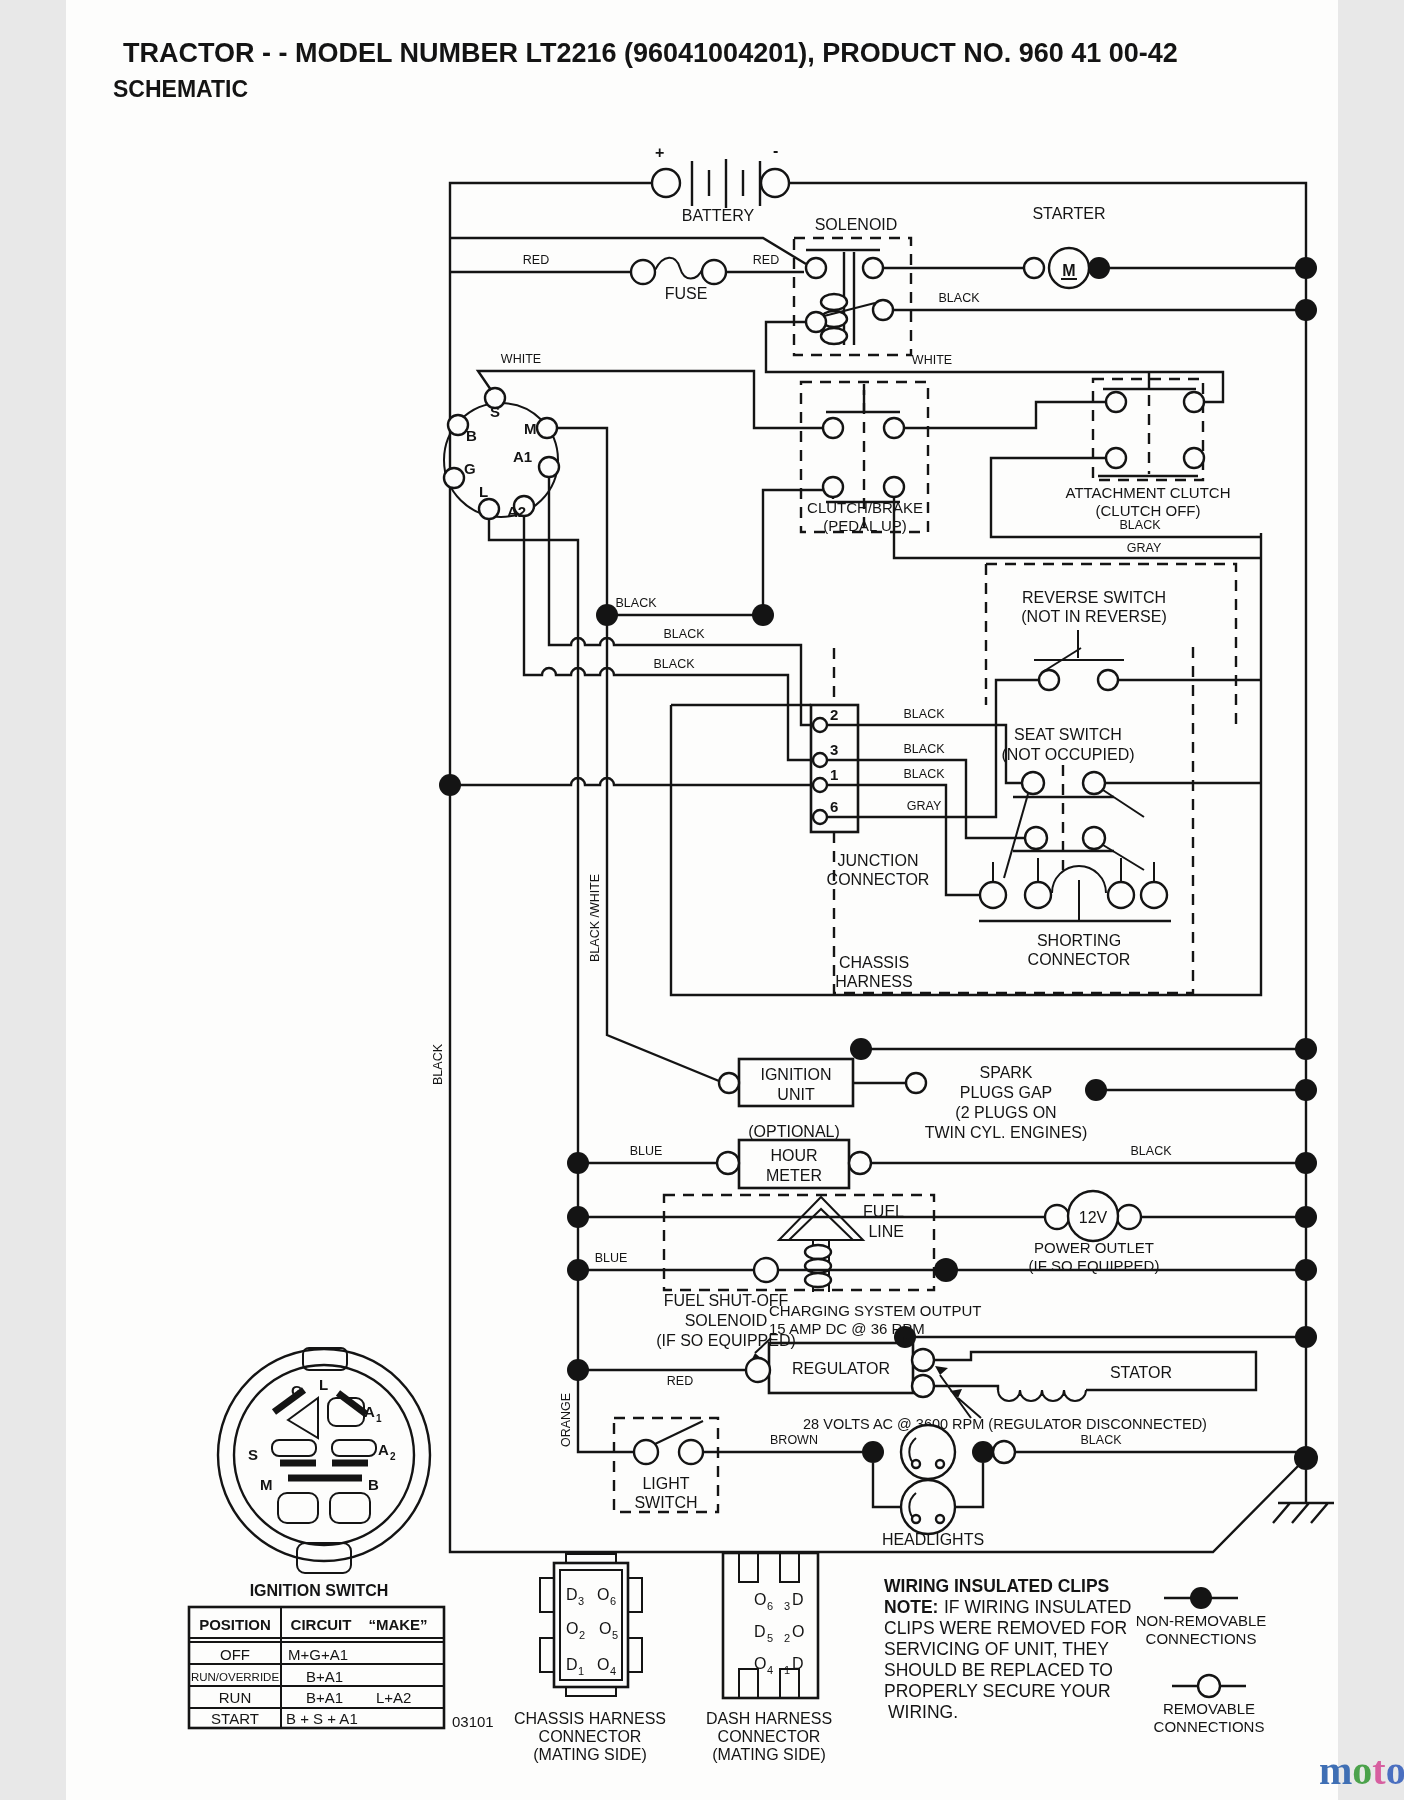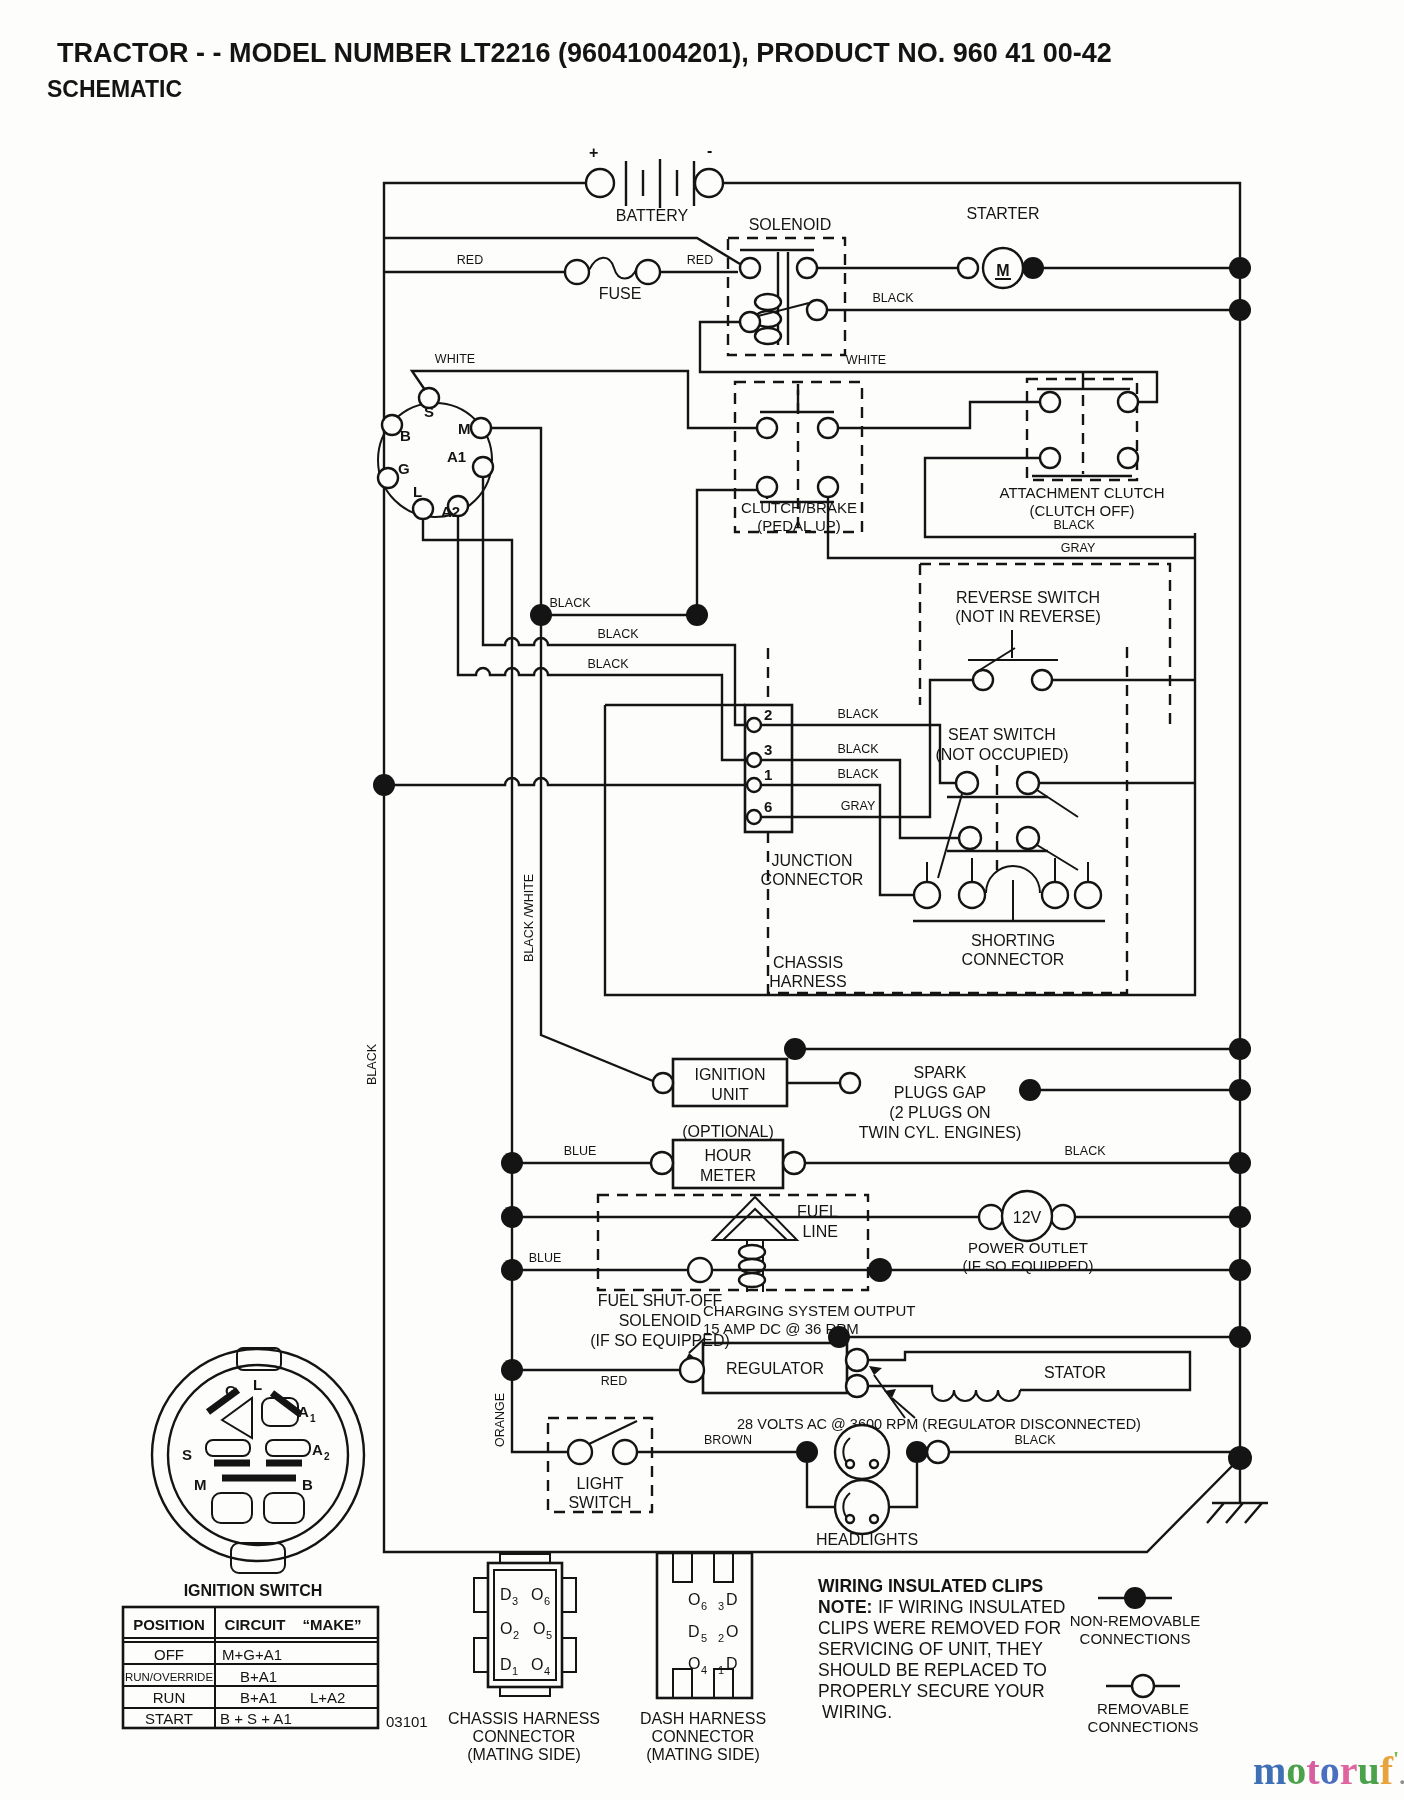--- a/index.html
+++ b/index.html
@@ -1,16 +1,16 @@
 <!DOCTYPE html>
 <html><head>
 <meta charset="utf-8">
 <style>
   html,body{margin:0;padding:0;background:#e8e8e8;}
-  .page{width:1404px;height:1800px;background:#fdfdfc;position:relative;margin:0 auto;
+  .page{width:1272px;height:1800px;background:#fdfdfc;position:relative;margin:0 auto;
         font-family:"Liberation Sans", sans-serif;}
   svg{position:absolute;left:0;top:0;}
   svg text{fill:#141414;font-family:"Liberation Sans", sans-serif;}
   .wire{stroke:#141414;stroke-width:2.4;fill:none;}
   .wire-thin{stroke:#141414;stroke-width:2;fill:none;}
   .dash{stroke:#141414;stroke-width:2.4;fill:none;stroke-dasharray:11 8;}
   .term{fill:#fdfdfc;stroke:#141414;stroke-width:2.4;}
   .dot{fill:#141414;stroke:none;}
   .box{fill:none;stroke:#141414;stroke-width:2.6;}
   .lbl{font-size:16px;}

